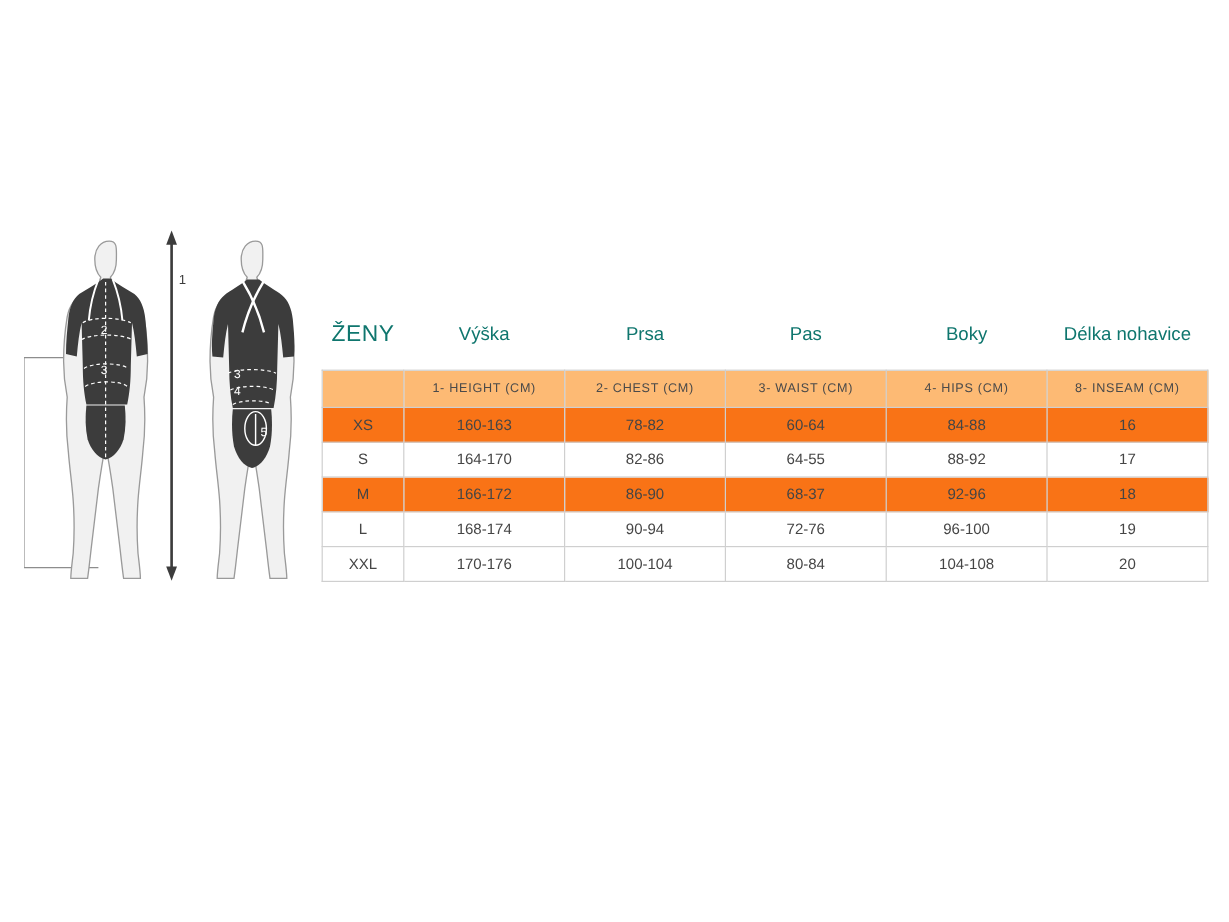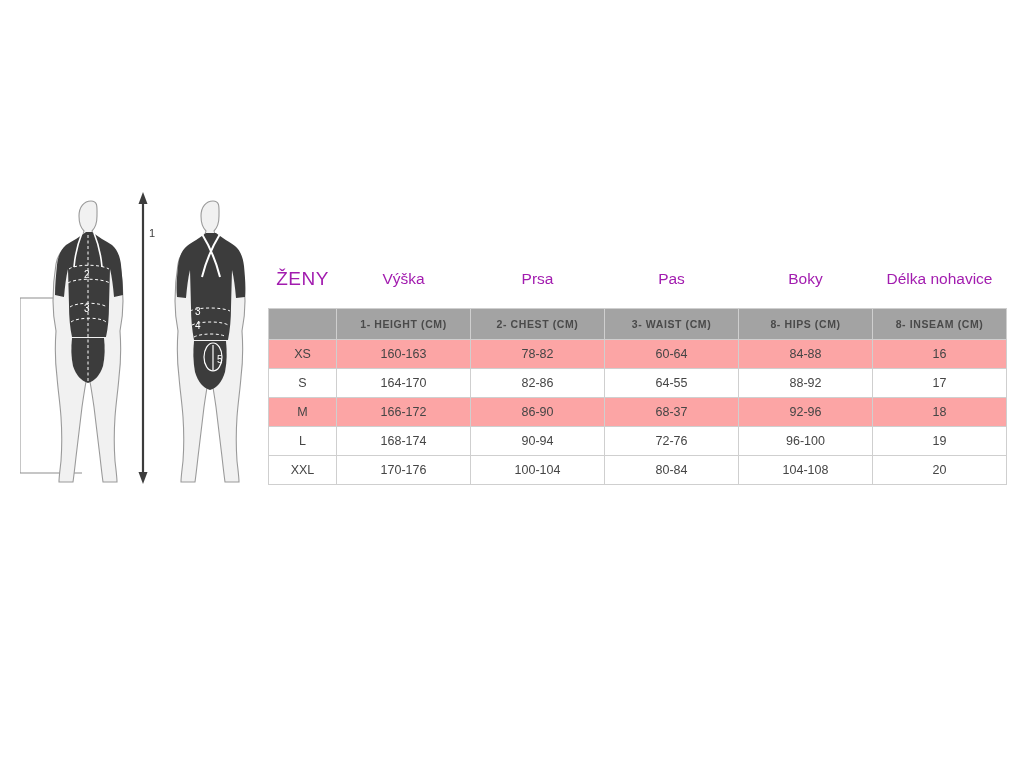--- a/index.html
+++ b/index.html
@@ -50,21 +50,21 @@
     width: 738px;
     table-layout: fixed;
   }
 
   table.size-table td,
   table.size-table th {
     border: 1px solid #cfcfcf;
     text-align: center;
     vertical-align: middle;
     font-weight: normal;
-    color: #a21caf;
+    color: #0f766e;
   }
 
   
   tr.title-row td {
     border: none;
     padding: 0 0 12px 0;
     height: 34px;
   }
   td.brand-cell {
     text-align: left;
@@ -77,34 +77,33 @@
   td.group-head {
     font-size: 15.5px;
     color: #3d3d3d;
   }
 
   tr.sub-row td {
     font-size: 10.5px;
     letter-spacing: 0.6px;
     height: 28px;
     color: #4a4a4a;
-    background: #a3a3a3;
-    font-weight: bold;
+    background: #fdba74;
   }
   tr.sub-row td.corner {
     border-left: 1px solid #cfcfcf;
   }
 
   tr.data-row td {
     font-size: 12.5px;
     height: 26px;
     color: #454545;
   }
   tr.data-row.odd td {
-    background: #fca5a5;
+    background: #f97316;
   }
   tr.data-row.even td {
     background: #ffffff;
   }
   td.size-label {
     font-size: 12.5px;
     color: #454545;
   }
 
   .num-1 { width: 68px; }
@@ -239,21 +238,21 @@
           <td class="group-head">Pas</td>
           <td class="group-head">Boky</td>
           <td class="group-head">Délka nohavice</td>
         </tr>
 
         <tr class="sub-row">
           <td class="corner"></td>
           <td>1- HEIGHT (CM)</td>
           <td>2- CHEST (CM)</td>
           <td>3- WAIST (CM)</td>
-          <td>8- HIPS (CM)</td>
+          <td>4- HIPS (CM)</td>
           <td>8- INSEAM (CM)</td>
         </tr>
 
         <tr class="data-row odd">
           <td class="size-label">XS</td>
           <td>160-163</td>
           <td>78-82</td>
           <td>60-64</td>
           <td>84-88</td>
           <td>16</td>

